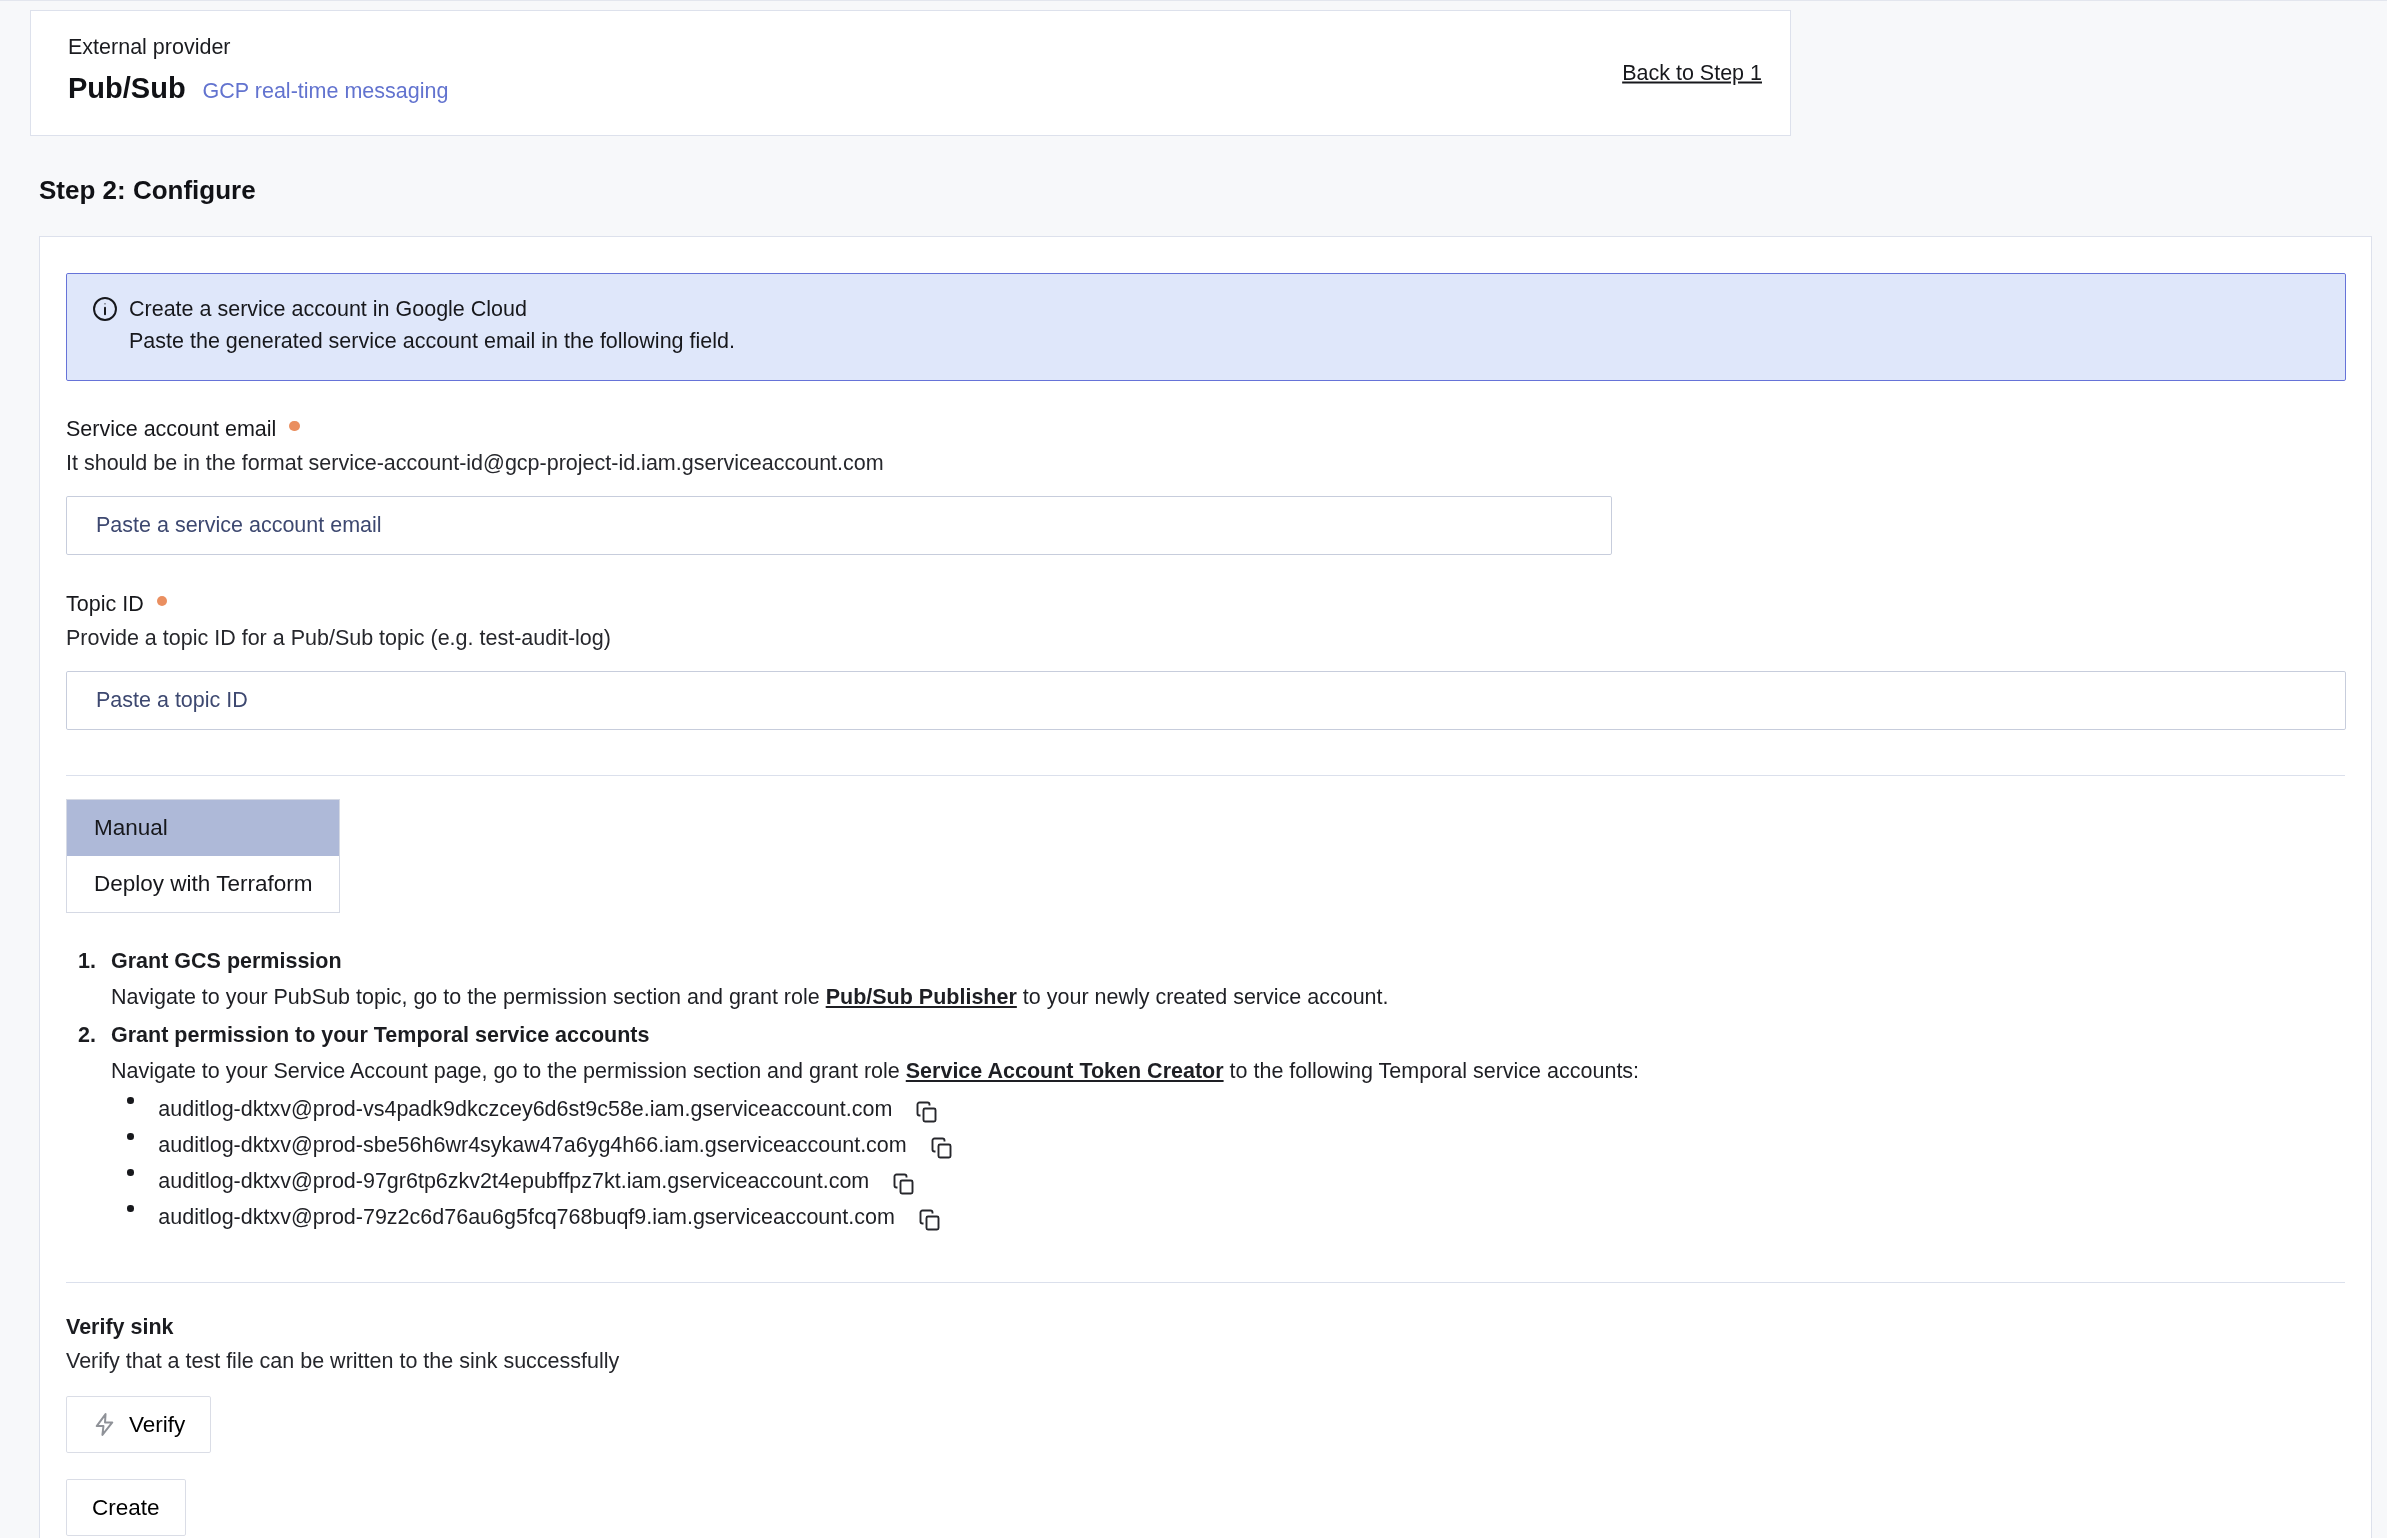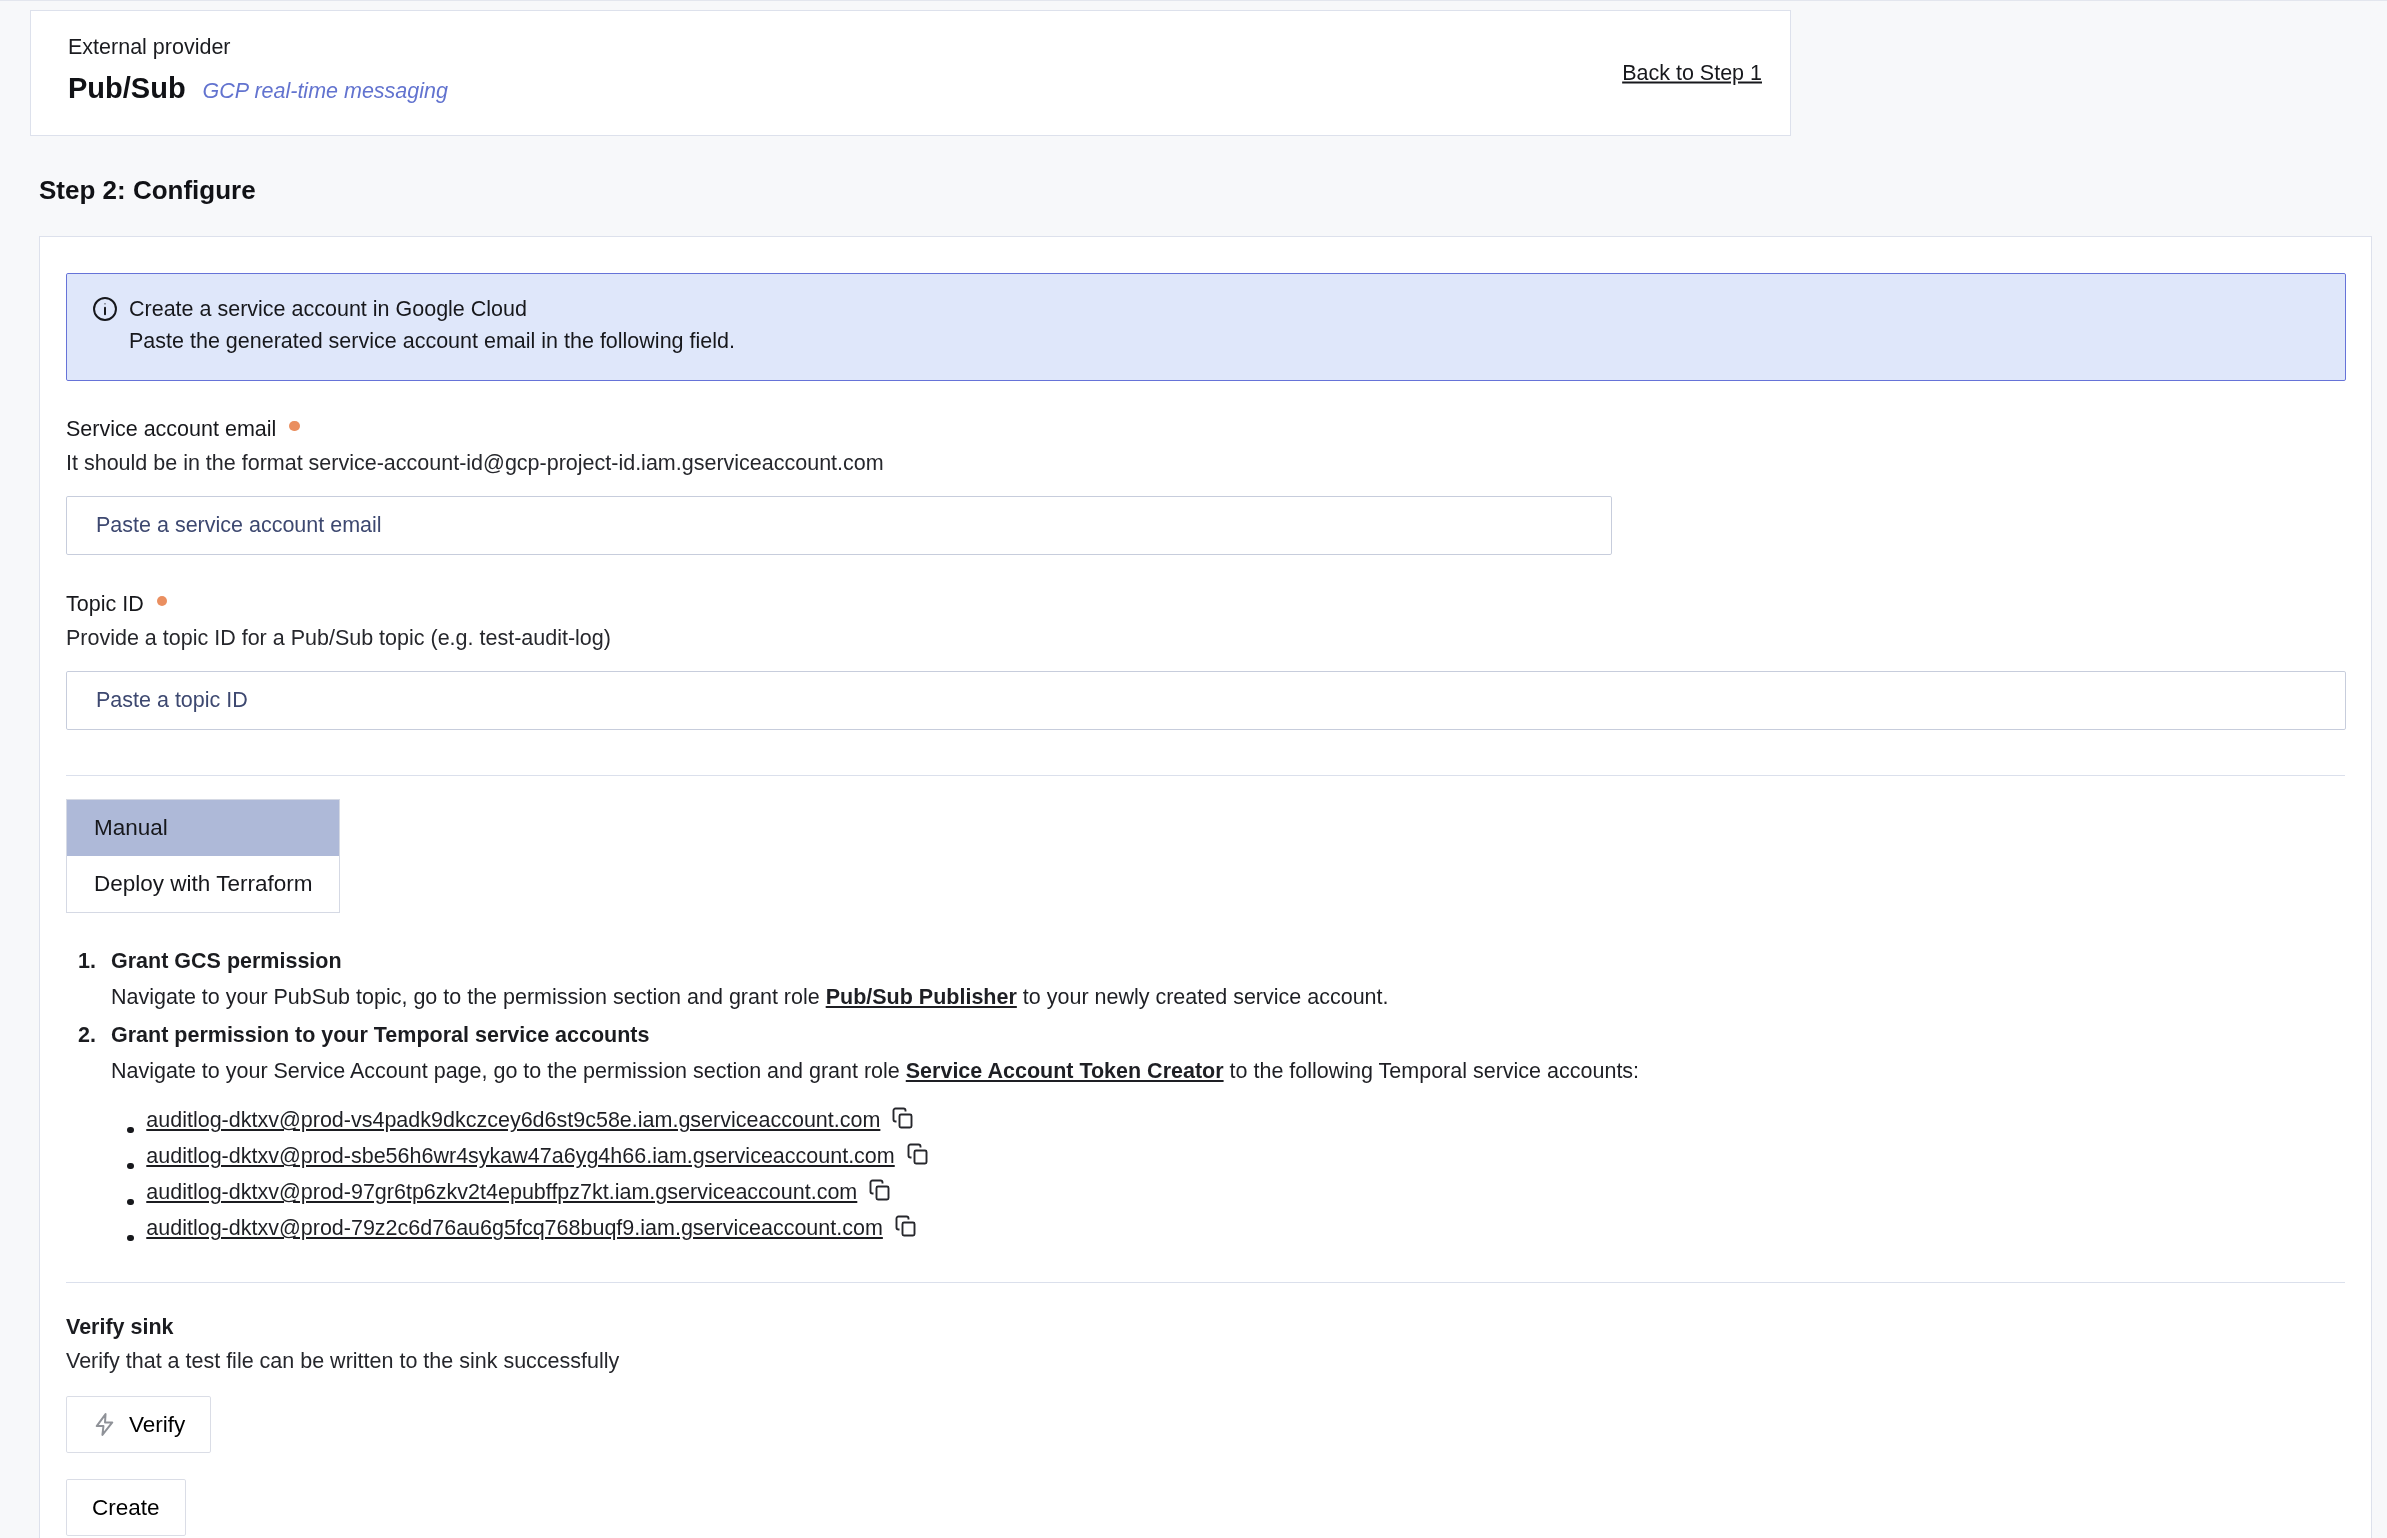--- a/index.html
+++ b/index.html
@@ -18,21 +18,21 @@
     position:relative;
     margin:9.4px 0 0 30px;
     width:1761px; height:126px;
     background:#ffffff;
     border:0.9px solid #dde1ec;
     padding:24px 37px 0 37px;
   }
   .provider-label { font-size:21.5px; color:#1b1c20; }
   .provider-row { margin-top:11.2px; display:flex; align-items:baseline; gap:17px; }
   .provider-name { font-size:29px; font-weight:700; color:#111216; }
-  .provider-desc { font-size:21.5px; color:#6273cf;font-style:italic; }
+  .provider-desc { font-size:21.5px; color:#6273cf; }
   .back-link {
     position:absolute; right:28px; top:50%; transform:translateY(-50%);
     font-size:21.5px; color:#17181c; text-decoration:underline; font-weight:500;
     cursor:pointer;
   }
 
   
   .step-title { margin:39px 0 0 39px; font-size:26px; font-weight:700; color:#111216; }
 
   
@@ -89,21 +89,21 @@
   .steps { margin-top:34px; margin-left:12px; }
   .step-header { display:flex; line-height:29px; }
   .step-header + .step-body { margin-top:7.5px; }
   .step-num { font-weight:700; width:33px; flex:0 0 auto; }
   .step-name { font-weight:700; }
   .step-body { margin-left:33px; line-height:29px; color:#1e1f24; }
   .step-body b { font-weight:700;text-decoration:underline; }
   .step + .step { margin-top:8.4px; }
 
   .sa-list { margin:11.2px 0 0 49px; list-style:none; }
-  .sa-item { display:flex; align-items:flex-end; gap:8px; height:36px;text-decoration:underline; }
+  .sa-item { display:flex; align-items:flex-start; gap:20px; height:36px; }
   .sa-bullet { width:6.6px; height:6.6px; border-radius:50%; background:#17181c; flex:0 0 auto; margin-right:4.7px; }
   .sa-email { font-size:21.5px; color:#1e1f24; }
   .copy-btn {
     width:30px; height:30px; border:none; background:transparent; padding:0;
     cursor:pointer; display:flex; align-items:center; justify-content:center;
   }
   .copy-btn svg { width:24px; height:24px; display:block; }
 
   
   .verify-title { margin-top:32px; font-size:21.5px; font-weight:700; }

